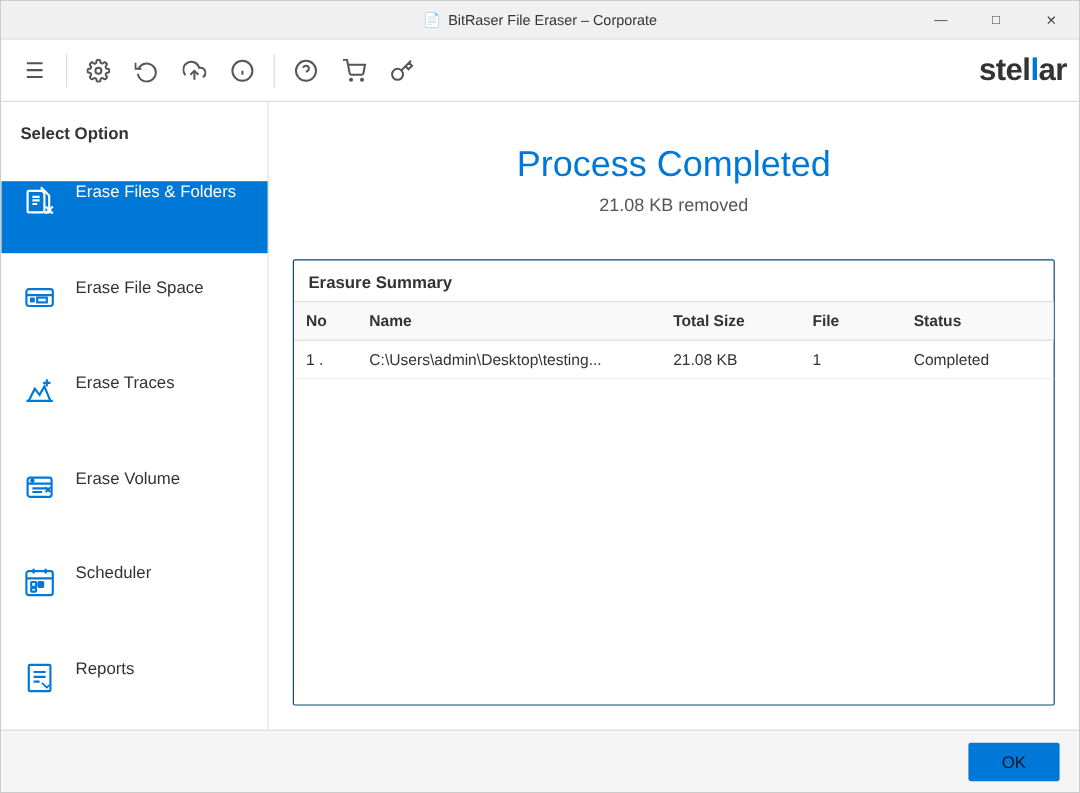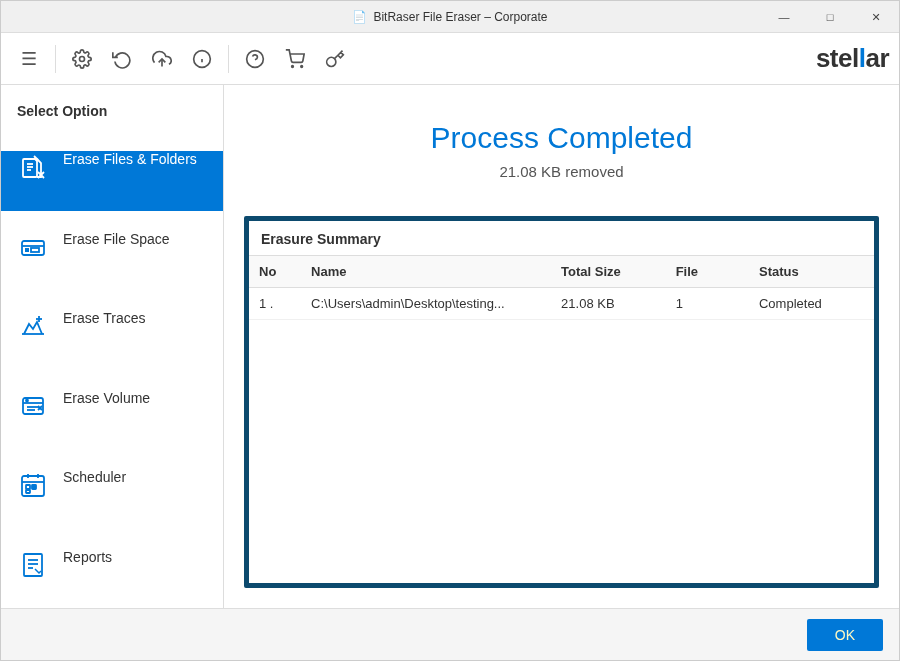--- a/index.html
+++ b/index.html
@@ -177,21 +177,21 @@
     }
     .process-subtitle {
       text-align: center;
       font-size: 15px;
       color: #555;
       margin-bottom: 36px;
     }
 
     
     .erasure-summary {
-      border: 5px solid #0c4a6e;
+      border: 1px solid #0c4a6e;
       border-radius: 2px;
       flex: 1;
     }
     .erasure-summary-title {
       font-size: 14px;
       font-weight: 600;
       color: #333;
       padding: 10px 12px 8px 12px;
     }
     .summary-table {
@@ -228,21 +228,21 @@
       background: #f5f5f5;
       border-top: 1px solid #ddd;
       display: flex;
       align-items: center;
       justify-content: flex-end;
       padding: 0 16px;
       flex-shrink: 0;
     }
     .ok-button {
       background: #0078d7;
-      color: #fef9c3;
+      color: #0f172a;
       border: none;
       padding: 8px 28px;
       font-size: 14px;
       cursor: pointer;
       border-radius: 2px;
       text-align: right;
     }
   </style>
 </head>
 <body>

